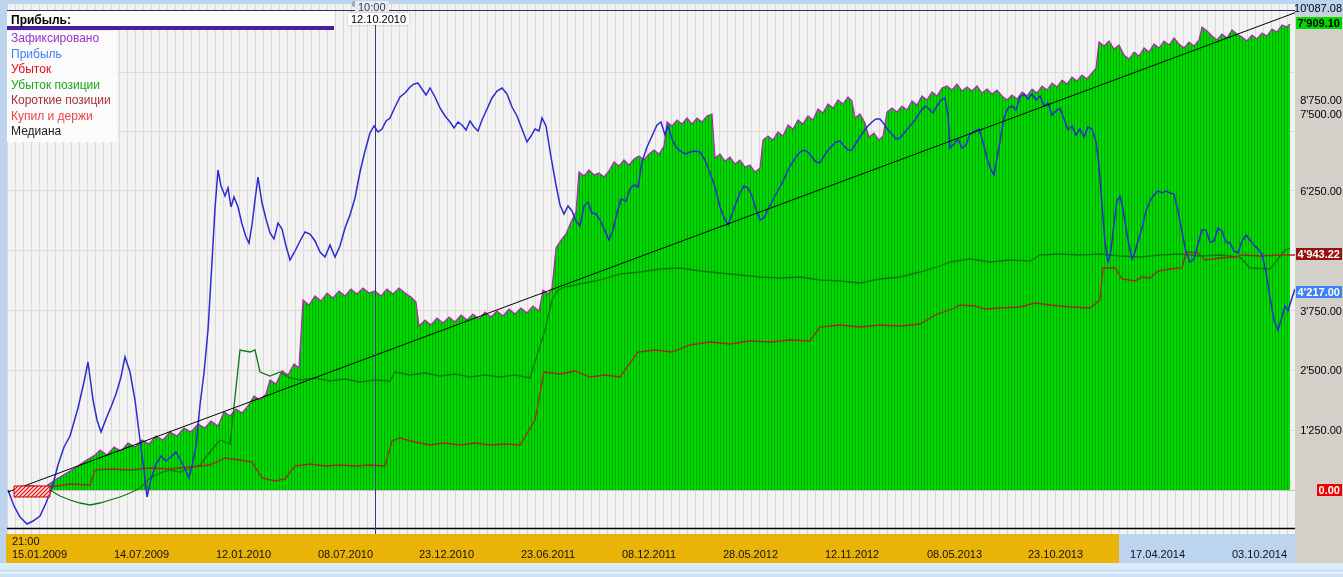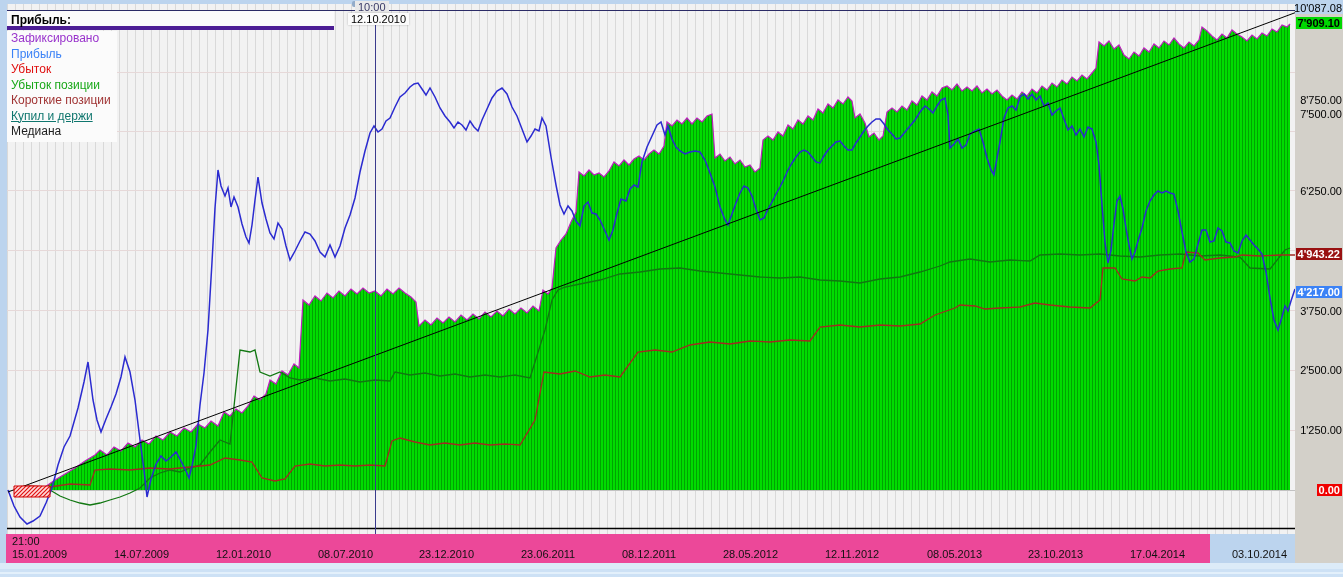--- a/index.html
+++ b/index.html
@@ -20,22 +20,22 @@
     position:absolute;left:1295px;top:14px;width:48px;height:549px;
     background:#d3d0c9;z-index:5;
   }
   .ylab{
     position:absolute;right:1px;font-size:11px;color:#000;white-space:nowrap;
     line-height:12px;
   }
   .ylab.badge{padding:0 2px;font-weight:bold;}
   
   #bottom-axis{
-    position:absolute;left:6px;top:534px;width:1204px;height:29px;
-    background:#ec4899;z-index:5;
+    position:absolute;left:6px;top:534px;width:1113px;height:29px;
+    background:#eab308;z-index:5;
   }
   .xdate,.xtime{
     position:absolute;font-size:11px;color:#111;white-space:nowrap;top:14px;
   }
   .xtime{top:1px;}
   #cursor-time{
     position:absolute;top:1px;background:#e9e9e9;color:#3a3a66;
     padding:0 3px;font-size:11px;z-index:6;
   }
   #cursor-date{
@@ -136,17 +136,17 @@
 
   <div id="bottom-border"></div>
 
   <div id="legend-header">Прибыль:</div>
   <div id="legend-list">
       <div class="legend-item" style="color: rgb(153, 51, 204);">Зафиксировано</div>
       <div class="legend-item" style="color: #3b82f6;">Прибыль</div>
       <div class="legend-item" style="color: rgb(224, 16, 16);">Убыток</div>
       <div class="legend-item" style="color: rgb(24, 168, 24);">Убыток позиции</div>
       <div class="legend-item" style="color: rgb(160, 52, 52);">Короткие позиции</div>
-      <div class="legend-item" style="color: #0f766e; text-decoration: underline;">Купил и держи</div>
+      <div class="legend-item" style="color: #ef4444;">Купил и держи</div>
       <div class="legend-item" style="color: rgb(32, 32, 32);">Медиана</div>
     </div>
 
 </div>
 
 </body></html>

